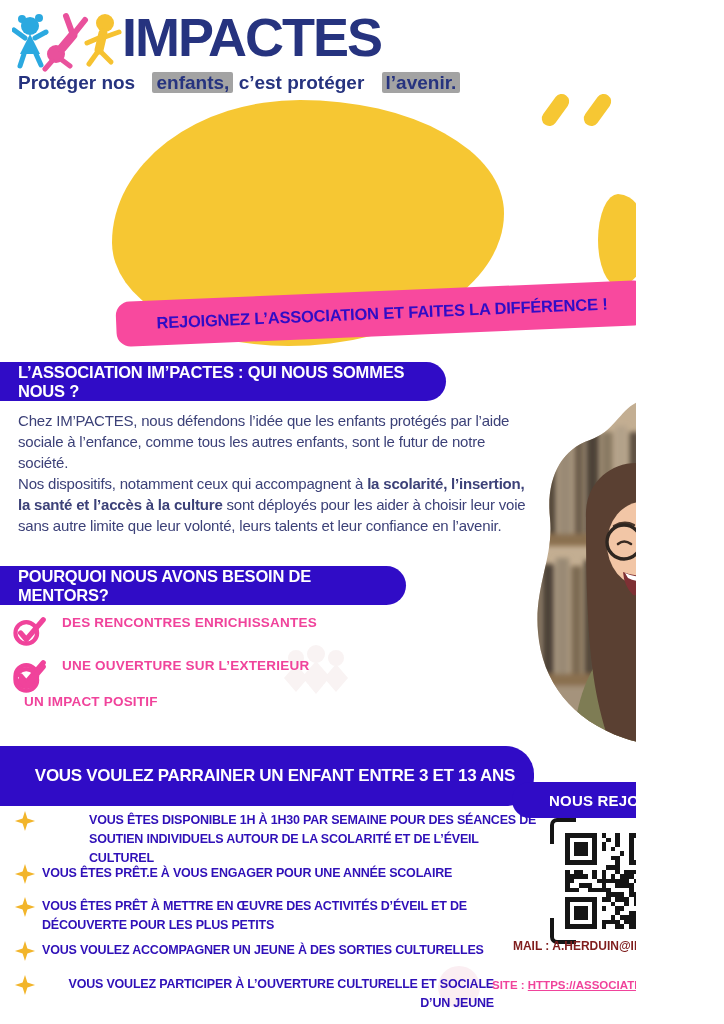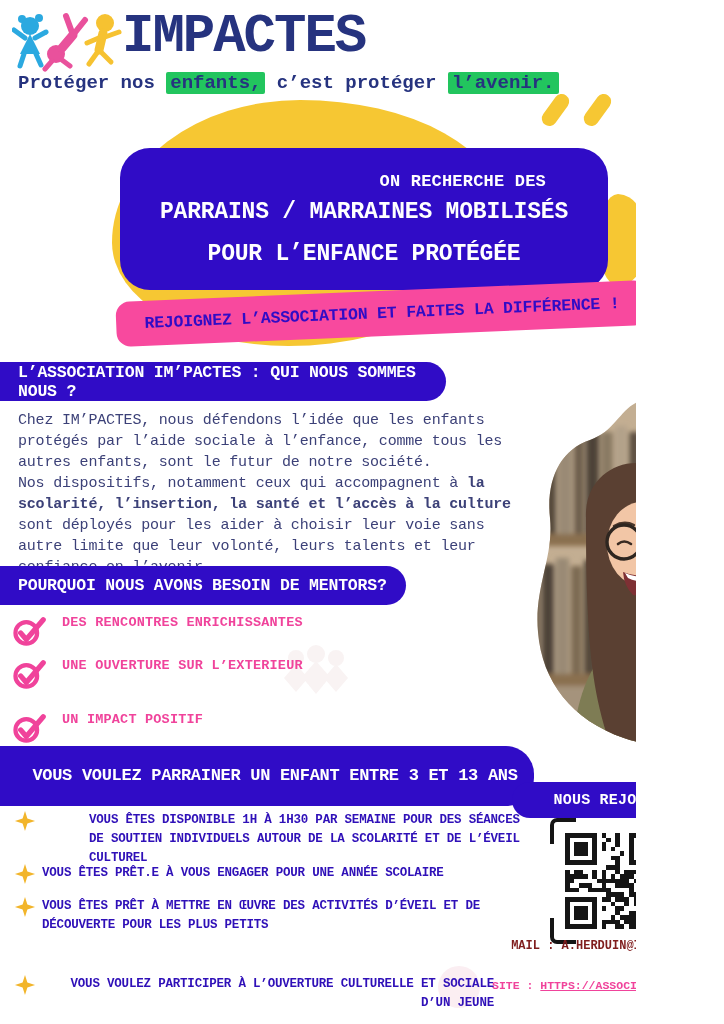--- a/index.html
+++ b/index.html
@@ -1,27 +1,27 @@
 <!DOCTYPE html>
 <html><head>
 <meta charset="utf-8">
 <style>
   html,body{margin:0;padding:0;}
   .page{
     position:relative;width:636px;height:1024px;background:#ffffff;overflow:hidden;
-    font-family:Liberation Mono, monospace;
+    font-family:Liberation Sans, sans-serif;
   }
   
   .logo-figures{position:absolute;left:12px;top:8px;width:112px;height:64px;}
   .wordmark{
     position:absolute;left:122px;top:6px;font-size:54px;font-weight:bold;
     letter-spacing:-2px;color:#26337F;
   }
   .tagline{position:absolute;left:18px;top:72px;font-size:19px;font-weight:bold;color:#26337F;white-space:nowrap;}
-  .tag-hl{background:#22c55e;padding:0 4px;border-radius:2px;}
+  .tag-hl{background:#a3a3a3;padding:0 4px;border-radius:2px;margin-left:12px;}
   
   .hero-blob{
     position:absolute;left:112px;top:100px;width:392px;height:246px;background:#F6C733;
     border-radius:48% 52% 55% 45% / 58% 46% 54% 42%;z-index:1;
   }
   .hero-bump{
     position:absolute;left:598px;top:194px;width:50px;height:92px;background:#F6C733;
     border-radius:40% 60% 60% 40% / 50% 50% 50% 50%;z-index:1;
   }
   .quote-bar{position:absolute;width:15px;height:36px;background:#F6C733;border-radius:9px;transform:rotate(36deg);z-index:1;}
@@ -58,21 +58,21 @@
     position:absolute;left:18px;top:410px;width:516px;font-size:15px;line-height:1.4;
     letter-spacing:-.2px;color:#3C4178;z-index:1;
   }
   .about-text .bold{font-weight:bold;}
   
   .photo-blob{position:absolute;left:524px;top:396px;width:200px;height:372px;z-index:2;}
   
   .check-item{position:absolute;left:12px;display:flex;align-items:flex-start;z-index:2;}
   .check-item svg{width:38px;height:32px;flex:0 0 auto;}
   .check-label{margin-left:12px;color:#F0439B;font-size:13.5px;font-weight:bold;letter-spacing:.2px;white-space:nowrap;}
-  .ci1{top:615px;}.ci2{top:658px;}.ci3{top:712px;}
+  .ci1{top:615px;}.ci2{top:658px;}.ci3{top:662px;flex-direction:column;}
   .watermark{position:absolute;left:278px;top:642px;width:76px;height:54px;z-index:1;opacity:.75;}
   
   .sponsor-item{position:absolute;left:14px;display:flex;z-index:2;}
   .sponsor-item svg{width:22px;height:22px;flex:0 0 auto;margin-top:-1px;}
   .sponsor-label{
     margin-left:6px;color:#2F10B8;font-size:12.5px;font-weight:bold;
     letter-spacing:-.2px;line-height:1.5;width:452px;
   }
   .si1{top:811px;gap:47px;}.si2{top:864px;}.si3{top:897px;}.si4{top:941px;}.si5{top:975px;text-align:right;}
   
@@ -139,25 +139,20 @@
     </g>
   </svg>
   <div class="wordmark">IMPACTES</div>
   <div class="tagline"><span>Protéger nos</span> <span class="tag-hl">enfants,</span> <span>c’est protéger</span> <span class="tag-hl">l’avenir.</span></div>
 
   <div class="hero-blob"></div>
   <div class="hero-bump"></div>
   <span class="quote-bar q1"></span>
   <span class="quote-bar q2"></span>
 
-  <div class="hero-banner">
-    <div class="hero-line1">ON RECHERCHE DES</div>
-    <div class="hero-line2">PARRAINS / MARRAINES MOBILISÉS</div>
-    <div class="hero-line3">POUR L’ENFANCE PROTÉGÉE</div>
-  </div>
   <div class="hero-ribbon">REJOIGNEZ L’ASSOCIATION ET FAITES LA DIFFÉRENCE !</div>
 
   <div class="section-banner banner-about">L’ASSOCIATION IM’PACTES : QUI NOUS SOMMES NOUS ?</div>
   <div class="about-text">
     <span>Chez IM’PACTES, nous défendons l’idée que les enfants protégés par l’aide sociale à l’enfance, comme tous les autres enfants, sont le futur de notre société.</span><br>
     <span>Nos dispositifs, notamment ceux qui accompagnent à </span><span class="bold">la scolarité, l’insertion, la santé et l’accès à la culture</span><span> sont déployés pour les aider à choisir leur voie sans autre limite que leur volonté, leurs talents et leur confiance en l’avenir.</span>
   </div>
 
   <svg class="photo-blob" viewBox="0 0 200 372">
     <defs>
@@ -272,20 +267,26 @@
     <svg viewBox="0 0 24 24">
         <path d="M12,1 L14.6,9.4 L23,12 L14.6,14.6 L12,23 L9.4,14.6 L1,12 L9.4,9.4 Z" fill="#F2B52B"></path>
       </svg>
     <span class="sponsor-label">VOUS ÊTES PRÊT À METTRE EN ŒUVRE DES ACTIVITÉS D’ÉVEIL ET DE DÉCOUVERTE POUR LES PLUS PETITS</span>
   </div>
   <div class="sponsor-item si2">
     <svg viewBox="0 0 24 24">
         <path d="M12,1 L14.6,9.4 L23,12 L14.6,14.6 L12,23 L9.4,14.6 L1,12 L9.4,9.4 Z" fill="#F2B52B"></path>
       </svg>
     <span class="sponsor-label">VOUS ÊTES PRÊT.E À VOUS ENGAGER POUR UNE ANNÉE SCOLAIRE</span>
+  </div>
+  <div class="sponsor-item si4">
+    <svg viewBox="0 0 24 24">
+        <path d="M12,1 L14.6,9.4 L23,12 L14.6,14.6 L12,23 L9.4,14.6 L1,12 L9.4,9.4 Z" fill="#F2B52B"></path>
+      </svg>
+    <span class="sponsor-label">VOUS VOULEZ ACCOMPAGNER UN JEUNE À DES SORTIES CULTURELLES</span>
   </div>
   <div class="sponsor-item si5">
     <svg viewBox="0 0 24 24">
         <path d="M12,1 L14.6,9.4 L23,12 L14.6,14.6 L12,23 L9.4,14.6 L1,12 L9.4,9.4 Z" fill="#F2B52B"></path>
       </svg>
     <span class="sponsor-label">VOUS VOULEZ PARTICIPER À L’OUVERTURE CULTURELLE ET SOCIALE D’UN JEUNE</span>
   </div>
 
   <div class="join-button">NOUS REJOINDRE</div>
 

